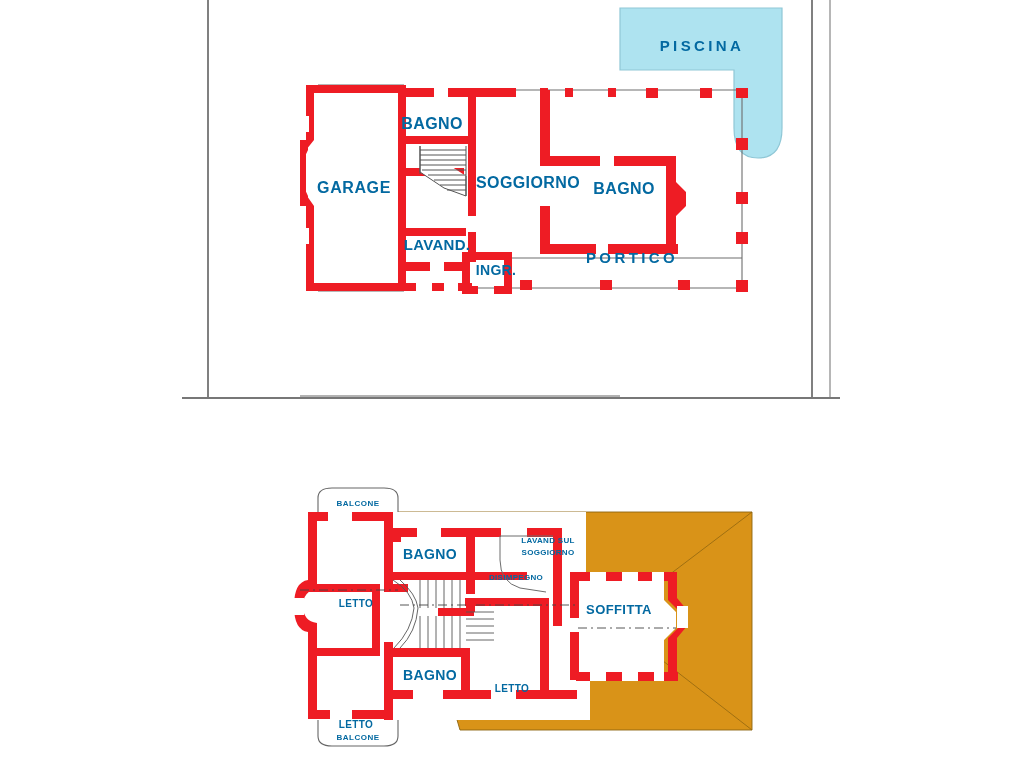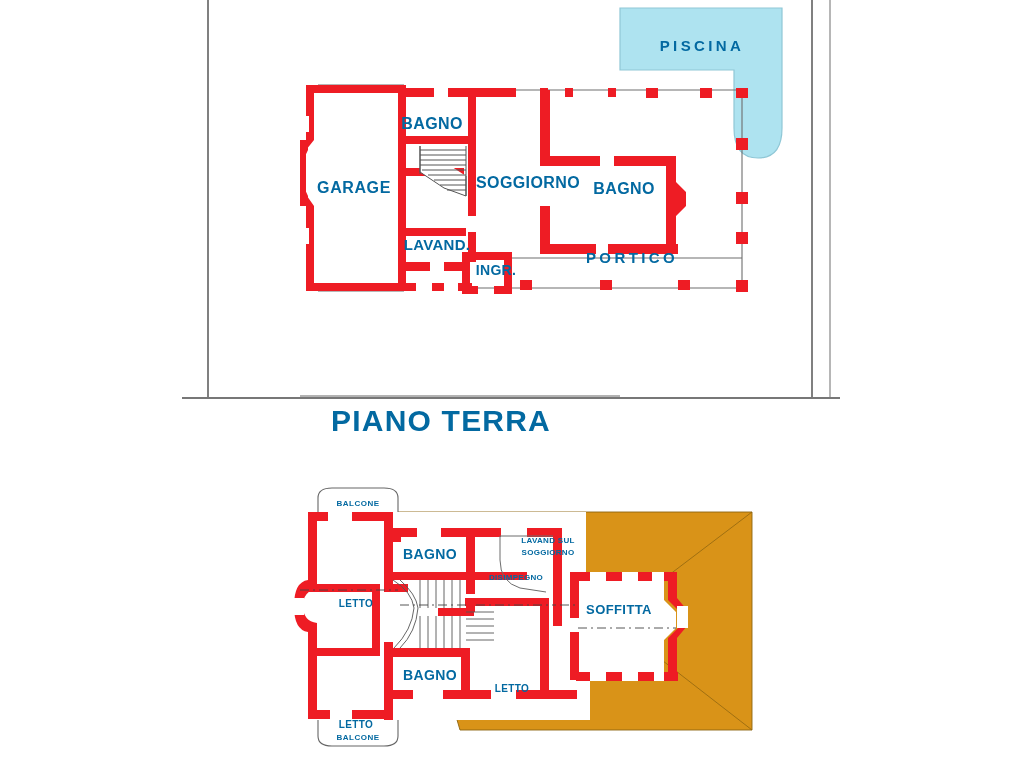--- a/index.html
+++ b/index.html
@@ -348,21 +348,20 @@
   <div class="lbl ctr r-soggiorno" style="left:528px; top:183px;">SOGGIORNO</div>
 
   <div class="lbl ctr r-cucina" style="left:624px; top:189px;">BAGNO</div>
 
   <div class="lbl ctr r-lavand" style="left:437px; top:245px;text-align:right;">LAVAND.</div>
 
   <div class="lbl ctr r-ingr" style="left:496px; top:270px;">INGR.</div>
 
   <div class="lbl ctr r-portico" style="left:632px; top:258px;">PORTICO</div>
 
-  <div class="lbl ctr title-piano" style="left:441px; top:421px;">PIANO TERRA</div>
 
   <div class="lbl ctr u-balcone" style="left:358px; top:504px;">BALCONE</div>
 
   <div class="lbl ctr u-balcone" style="left:358px; top:738px;">BALCONE</div>
 
   <div class="lbl ctr u-letto" style="left:356px; top:560px;">LETTO</div>
 
   <div class="lbl ctr u-letto" style="left:356px; top:681px;">LETTO</div>
 
   <div class="lbl ctr u-letto" style="left:512px; top:645px;">LETTO</div>

